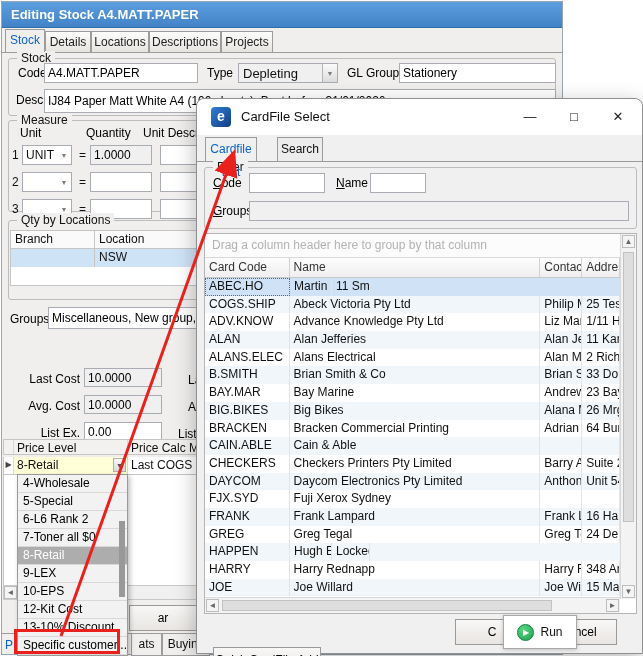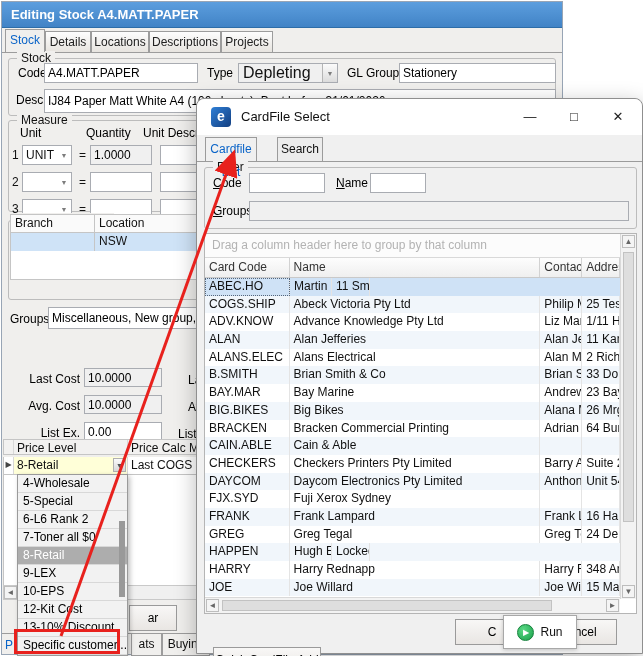--- a/index.html
+++ b/index.html
@@ -18,21 +18,21 @@
   .mw{left:1px;top:1px;width:562px;height:654px;background:#f0efed;border:1px solid #98a5b5;z-index:1}
   .titlebar{left:0;top:0;right:0;height:26px;background:linear-gradient(#5c9ede,#4183c6);border-bottom:1px solid #2d6da8;display:flex;align-items:center;padding-left:9px}
   .titlebar span{color:#fff;font-weight:bold;font-size:13px}
   .toptabs{left:0;top:29px;height:21px}
   .ttab{position:absolute;top:0;height:21px;border:1px solid #9c9c9c;border-bottom:none;background:linear-gradient(#fdfdfd,#e7e4df);text-align:center;line-height:20px;font-size:12px;color:#222}
   .ttab.sel{background:#f0efed;color:#0a64c8;top:-2px;height:23px;z-index:2}
   .tabline{left:0;top:50px;width:560px;height:0;border-top:1px solid #9c9c9c}
   .gb{position:absolute;border:1px solid #bcbcbc;border-radius:3px}
   .gb-lb{position:absolute;top:-8px;left:8px;background:#f0efed;padding:0 4px;font-size:12px;white-space:nowrap}
   .combo{position:absolute;border:1px solid #a9acb2;background:#f0f0f0;display:flex;align-items:center}
-  .combo .cv{flex:1;padding-left:4px;font-size:16px;white-space:nowrap;overflow:hidden}
+  .combo .cv{flex:1;padding-left:4px;font-size:13px;white-space:nowrap;overflow:hidden}
   .combo .cb{width:15px;height:100%;background:linear-gradient(#fbfbfb,#dcdcdc);border-left:1px solid #b5b5b5;display:flex;align-items:center;justify-content:center;color:#7d7d7d;font-size:7px}
   .m-row{position:absolute;left:0;height:20px;width:300px}
   .m-num{position:absolute;left:10px;top:3px;font-size:12px}
   .m-select{position:absolute;left:20px;top:0;width:50px;height:20px;border:1px solid #a9acb2;background:#fff;display:flex;align-items:center}
   .m-sel-txt{flex:1;padding-left:3px;font-size:12px}
   .m-chev{width:14px;text-align:center;color:#7d7d7d;font-size:7px}
   .m-eq{position:absolute;left:77px;top:3px;font-size:12px}
   .m-qty{left:88px;top:0;width:62px;height:20px;text-align:right}
   .m-desc{left:158px;top:0;width:80px;height:20px}
   .qtytbl{border:1px solid #c5c5c5;background:#fff}
@@ -166,21 +166,21 @@
         </div>
         <span class="m-eq">=</span>
         <input class="inp m-qty ra" style="">
         <input class="inp m-desc" style="">
       </div>
     </div>
 
   <div class="gb" style="left:6px;top:218px;width:300px;height:80px">
     <span class="gb-lb">Qty by Locations</span>
   </div>
-  <div class="abs qtytbl" style="left:8px;top:212px;width:290px;height:66px">
+  <div class="abs qtytbl" style="left:8px;top:228px;width:290px;height:56px">
     <div class="qhead">
       <div class="qc0">Branch</div>
       <div>Location</div>
     </div>
     <div class="qrow">
       <div class="qc0"></div>
       <div>NSW</div>
     </div>
   </div>
 
@@ -207,21 +207,21 @@
     <div class="pg-c1 yellow"><span>8-Retail</span>
       <span class="pg-ddbtn">▼</span>
     </div>
     <div class="pg-c2">Last COGS + M</div>
   </div>
   <div class="abs whitepane"></div>
   <div class="abs hscroll-mw">
     <span class="sarrow">◄</span>
   </div>
 
-  <div class="btn" style="left:127px;top:603px;width:48px;height:26px;line-height:24px">ar</div>
+  <div class="btn" style="left:127px;top:603px;width:68px;height:26px;line-height:24px">ar</div>
   <div class="abs bottomtabs">
     <span class="abs" style="left:3px;top:4px;color:#0a64c8;font-size:12px">P</span>
     <span class="btab" style="left:129px;width:31px">ats</span>
     <span class="btab" style="left:160px;width:48px">Buying</span>
   </div>
 
   <div class="abs dd">
     <div id="dd-items">
         <div class="dd-item">4-Wholesale</div>
         <div class="dd-item">5-Special</div>

